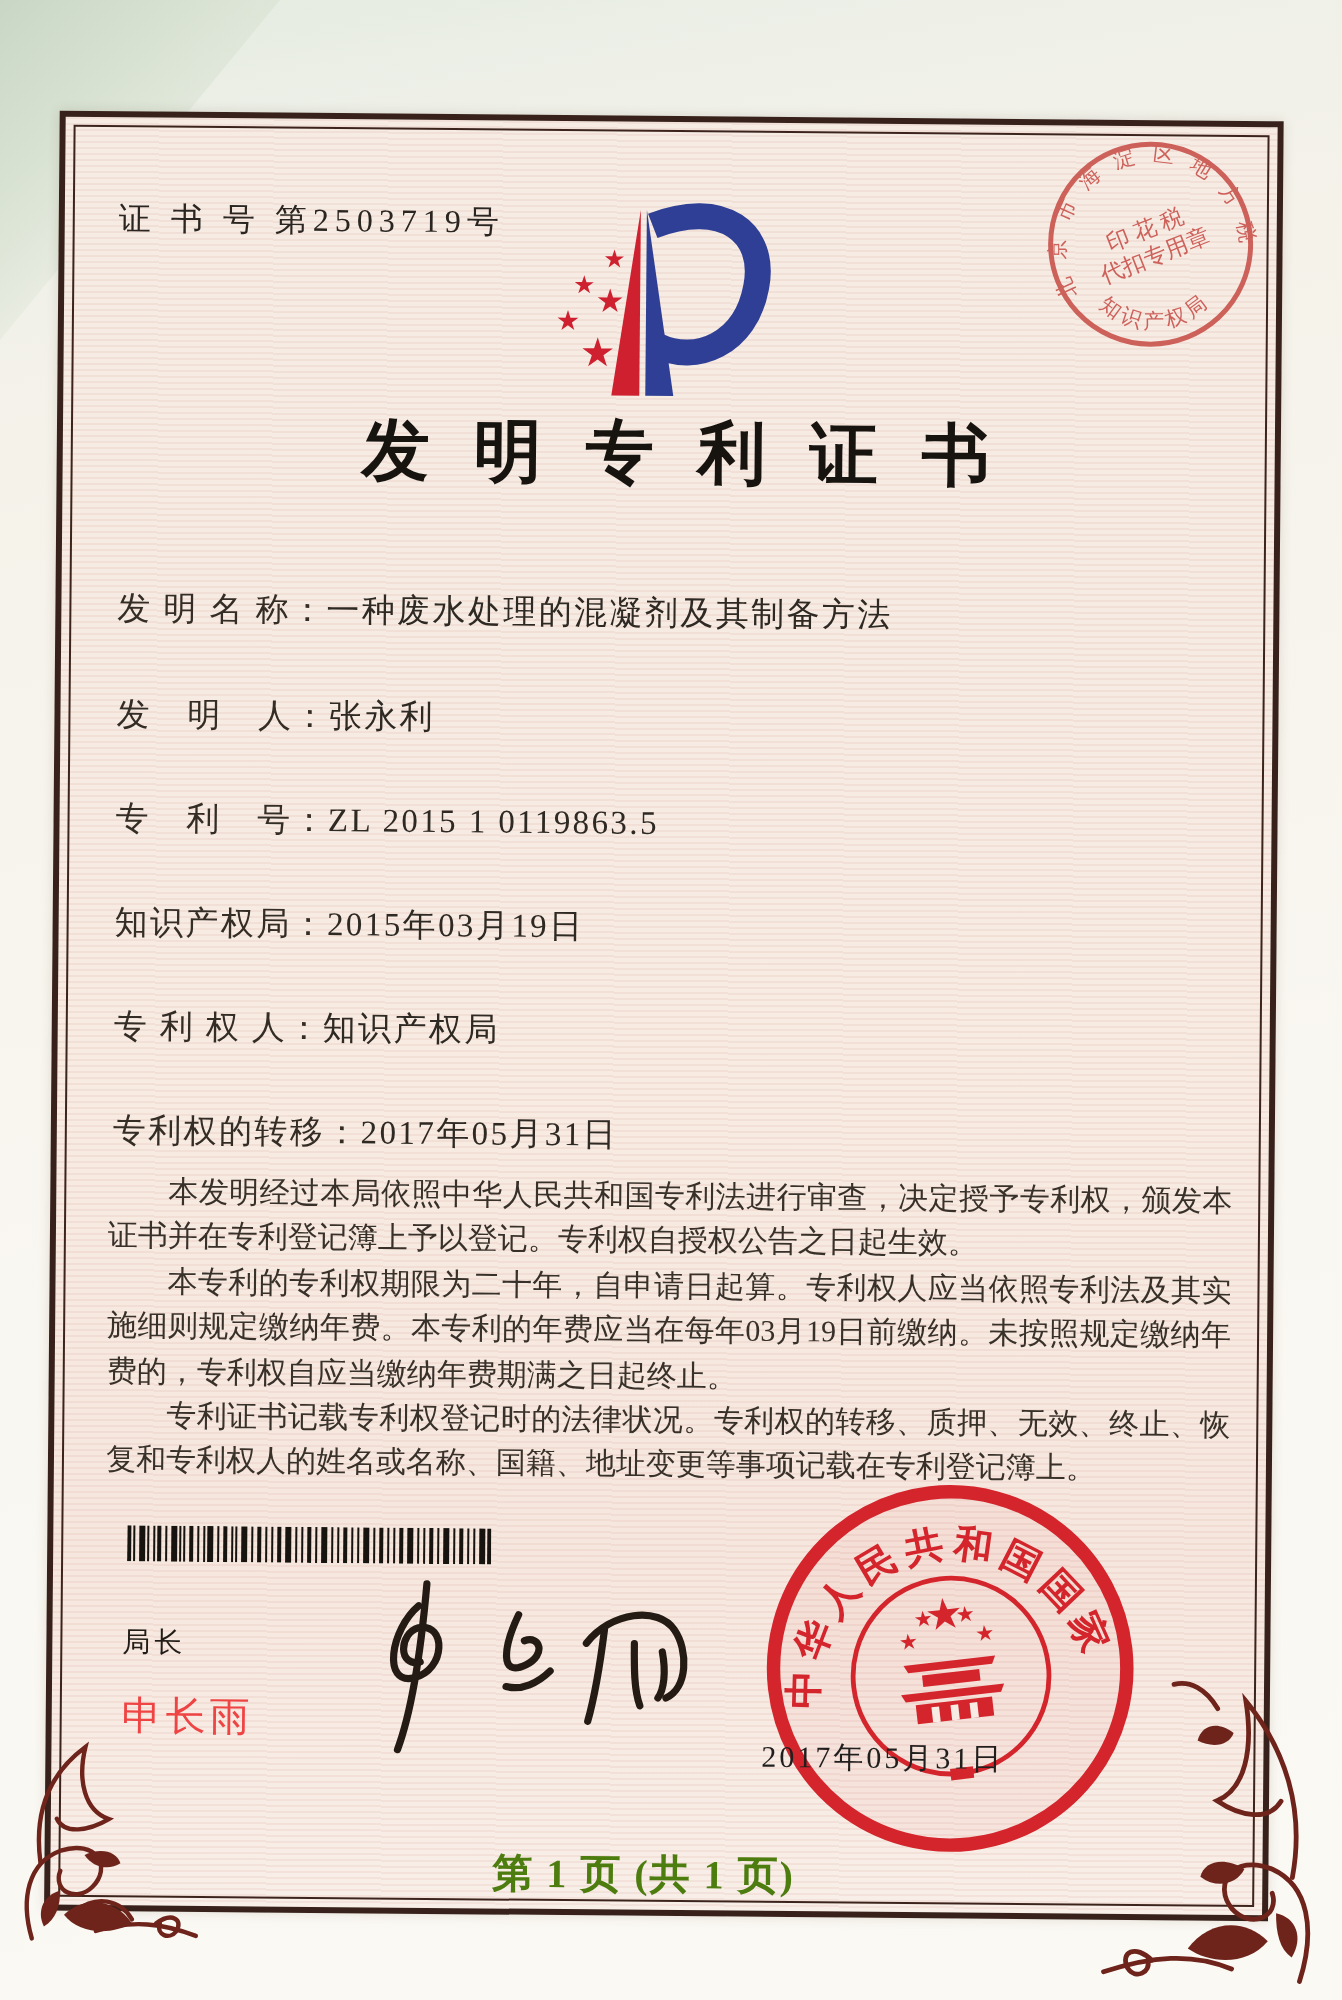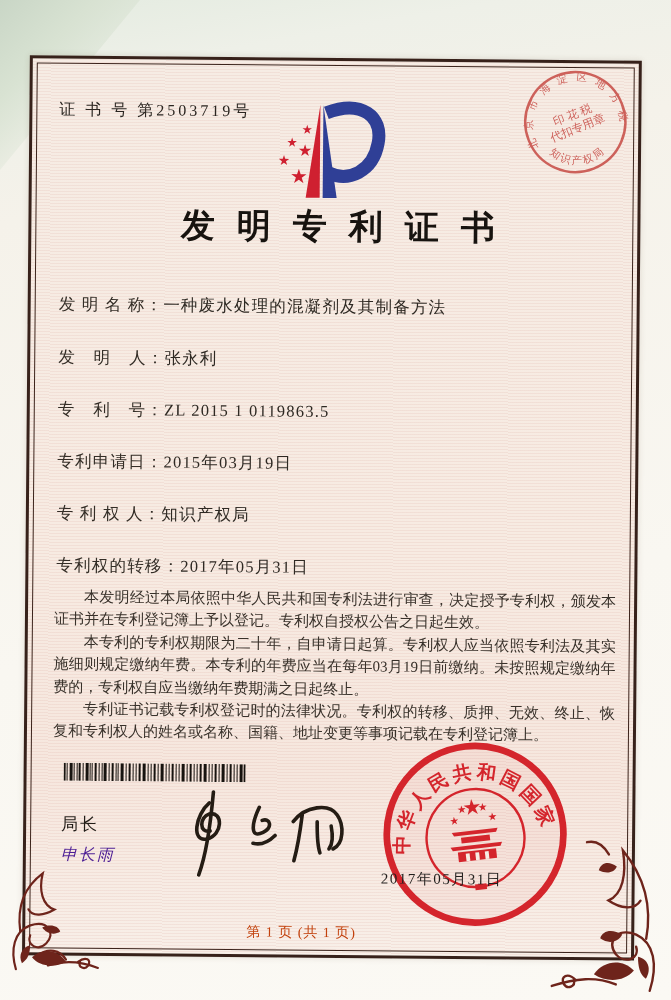--- a/index.html
+++ b/index.html
@@ -30,28 +30,28 @@
     position:absolute;left:0;top:204px;width:100%;text-align:center;
     font-size:34px;font-weight:700;color:#17130f;letter-spacing:22px;text-indent:22px;white-space:pre;
   }
   .fields{position:absolute;left:57px;top:0;width:560px;}
   .field-row{position:absolute;font-size:16.5px;color:#2e2923;letter-spacing:1.2px;white-space:pre;}
   .field-row .lab{color:#332d26;margin-top:10px;}
   .f1{top:296px}.f2{top:349px}.f3{top:401px}.f4{top:453px}.f5{top:505px}.f6{top:557px}
   .paragraphs{position:absolute;left:55px;top:588px;width:562px;color:#38312a;font-size:15px;line-height:22.4px;text-align:justify;}
   .paragraphs p{margin:0;text-indent:2em;}
   .barcode{position:absolute;left:66px;top:765px;width:182px;height:18px;}
-  .director-title{position:absolute;left:64px;top:815px;font-size:17px;color:#211c17;letter-spacing:2px;}
-  .director-name{position:absolute;left:64px;top:847px;font-size:16px;color:#4c1d95;letter-spacing:2px;font-style:italic;}
+  .director-title{position:absolute;left:64px;top:815px;font-size:14px;color:#211c17;letter-spacing:2px;}
+  .director-name{position:absolute;left:64px;top:847px;font-size:20px;color:#ef4444;letter-spacing:2px;}
   .signature{position:absolute;left:168px;top:788px;width:195px;height:95px;}
   .seal{position:absolute;left:382px;top:737px;width:192px;height:192px;}
   .seal-date{position:absolute;left:384px;top:869px;font-size:15px;letter-spacing:1.5px;color:#211f1d;z-index:5;white-space:pre;}
   .ornament-bl{position:absolute;left:12px;top:868px;width:92px;height:106px;}
   .ornament-br{position:absolute;left:552px;top:832px;width:112px;height:158px;transform:scaleX(-1);}
-  .footer-page{position:absolute;left:250px;top:924px;font-size:14px;color:#c2410c;letter-spacing:1px;white-space:pre;}
+  .footer-page{position:absolute;left:250px;top:924px;font-size:20px;color:#4d7c0f;letter-spacing:1px;white-space:pre;font-weight:bold;}
   svg{display:block;}
 </style>
 </head>
 <body>
 
 <div class="scanner-corner"></div>
 
 <div class="page-content">
 
   <div class="frame">
@@ -89,21 +89,21 @@
       </text>
     </g>
   </svg>
 
   <div class="title">发明专利证书</div>
 
   <div class="fields">
     <div class="field-row f1"><span class="lab">发 明 名 称：</span><span class="val">一种废水处理的混凝剂及其制备方法</span></div>
     <div class="field-row f2"><span class="lab">发　明　人：</span><span class="val">张永利</span></div>
     <div class="field-row f3"><span class="lab">专　利　号：</span><span class="val">ZL 2015 1 0119863.5</span></div>
-    <div class="field-row f4"><span class="lab">专利申请日：</span><span class="val">2015年03月19日</span></div>
+    <div class="field-row f4"><span class="lab">知识产权局：</span><span class="val">2015年03月19日</span></div>
     <div class="field-row f5"><span class="lab">专 利 权 人：</span><span class="val">知识产权局</span></div>
     <div class="field-row f6"><span class="lab">专利权的转移：</span><span class="val">2017年05月31日</span></div>
   </div>
 
   <div class="paragraphs">
     <p>本发明经过本局依照中华人民共和国专利法进行审查，决定授予专利权，颁发本证书并在专利登记簿上予以登记。专利权自授权公告之日起生效。</p>
     <p>本专利的专利权期限为二十年，自申请日起算。专利权人应当依照专利法及其实施细则规定缴纳年费。本专利的年费应当在每年03月19日前缴纳。未按照规定缴纳年费的，专利权自应当缴纳年费期满之日起终止。</p>
     <p>专利证书记载专利权登记时的法律状况。专利权的转移、质押、无效、终止、恢复和专利权人的姓名或名称、国籍、地址变更等事项记载在专利登记簿上。</p>
   </div>
 

